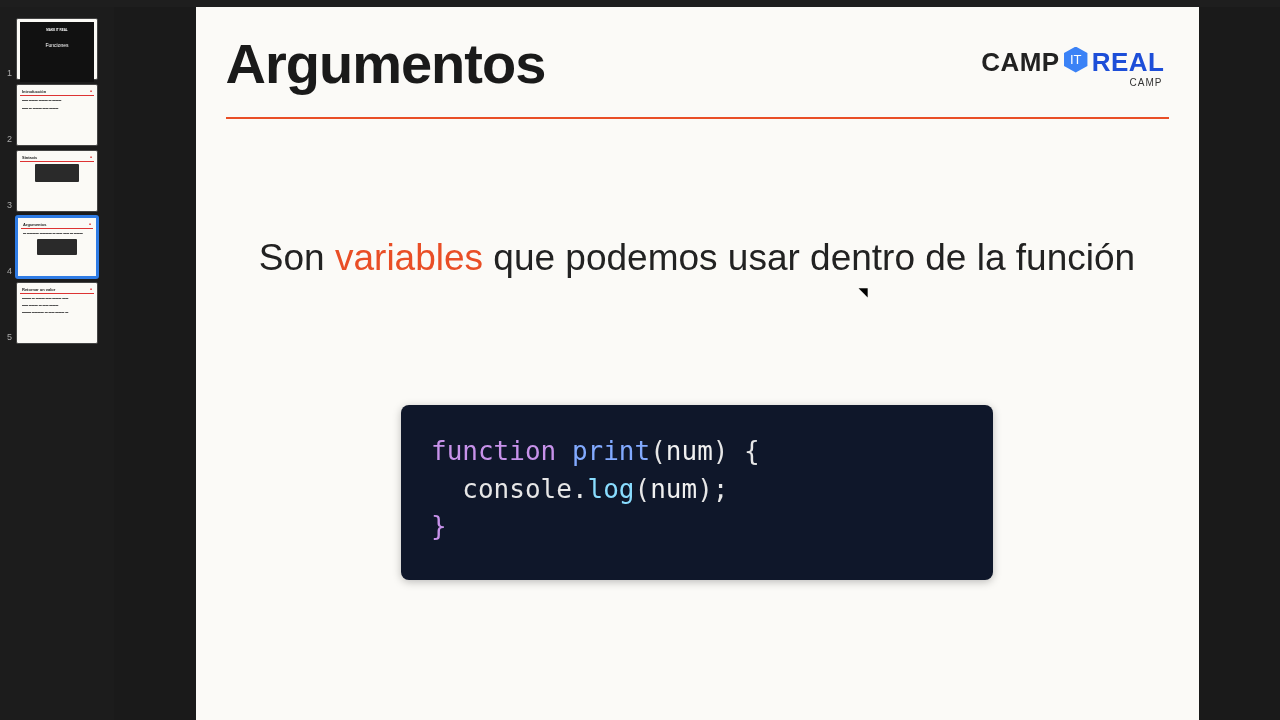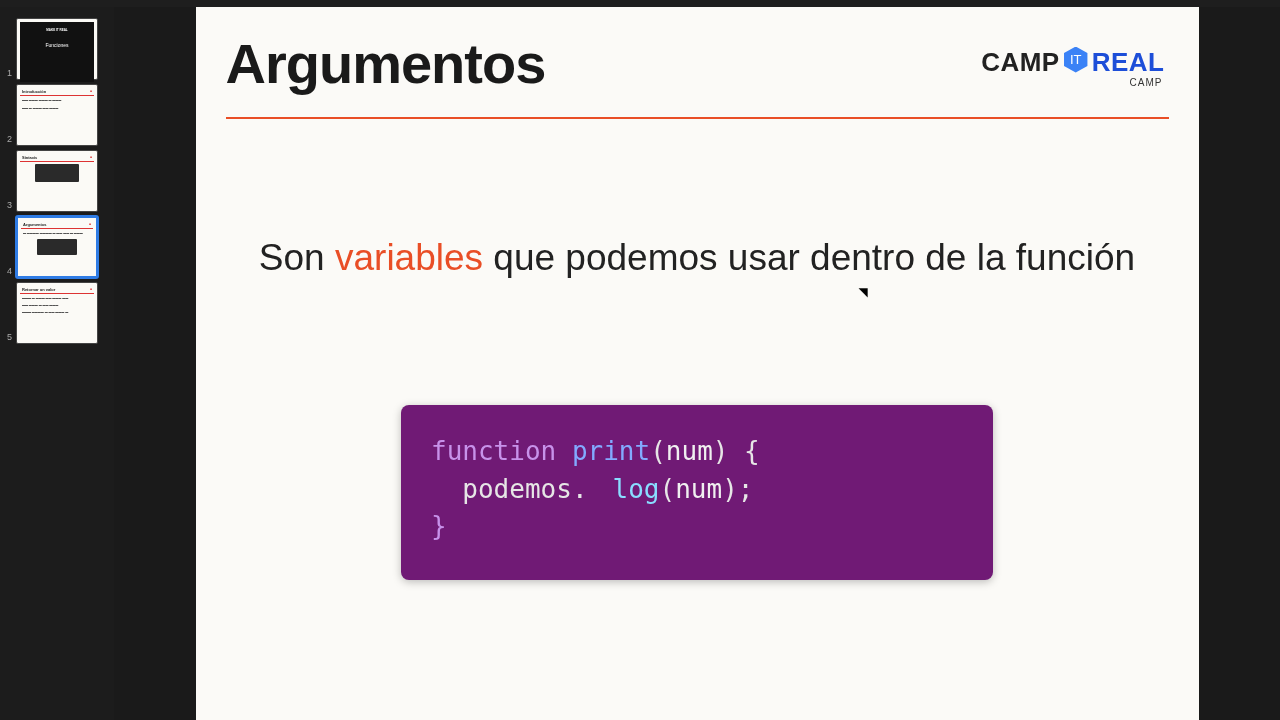--- a/index.html
+++ b/index.html
@@ -161,35 +161,35 @@
     font-family: Arial, Helvetica, sans-serif;
   }
   .lead .kw { color:#e94e26; }
 
   .code-block {
     position:absolute;
     top:398px;
     left:50%;
     transform:translateX(-50%);
     width:592px;
-    background:#701a75;
+    background:#0f172a;
     border-radius:8px;
     padding:28px 30px 34px 30px;
     font-family: Menlo, Consolas, monospace;
     font-size:26px;
     color:#e6e6e6;
     line-height:1.45;
     box-shadow: 0 2px 8px rgba(0,0,0,0.25);
   }
   .tok-kw    { color:#c792ea; }
   .tok-fn    { color:#82aaff; }
   .tok-param { color:#f0f0f0; }
   .tok-punc  { color:#e6e6e6; }
   .tok-obj   { color:#e6e6e6; }
-  .tok-method{ color:#89ddff;margin-left:25px; }
+  .tok-method{ color:#89ddff; }
   .tok-brace { color:#c792ea; }
 
   .cursor {
     position:absolute;
     top:278px;
     left:663px;
     font-size:12px;
     color:#000;
   }
 </style>
@@ -297,21 +297,21 @@
 
       <div class="cursor">◥</div>
 
       <div class="code-block">
         <div>
           <span class="tok-kw">function</span>
           <span> </span>
           <span class="tok-fn">print</span><span class="tok-punc">(</span><span class="tok-param">num</span><span class="tok-punc">)</span><span class="tok-punc"> {</span>
         </div>
         <div>
-          <span style="white-space:pre;">  </span><span class="tok-obj">podemos</span><span class="tok-punc">.</span><span class="tok-method">log</span><span class="tok-punc">(</span><span class="tok-param">num</span><span class="tok-punc">);</span>
+          <span style="white-space:pre;">  </span><span class="tok-obj">console</span><span class="tok-punc">.</span><span class="tok-method">log</span><span class="tok-punc">(</span><span class="tok-param">num</span><span class="tok-punc">);</span>
         </div>
         <div>
           <span class="tok-brace">}</span>
         </div>
       </div>
 
     </div>
   </div>
 
 </div>

